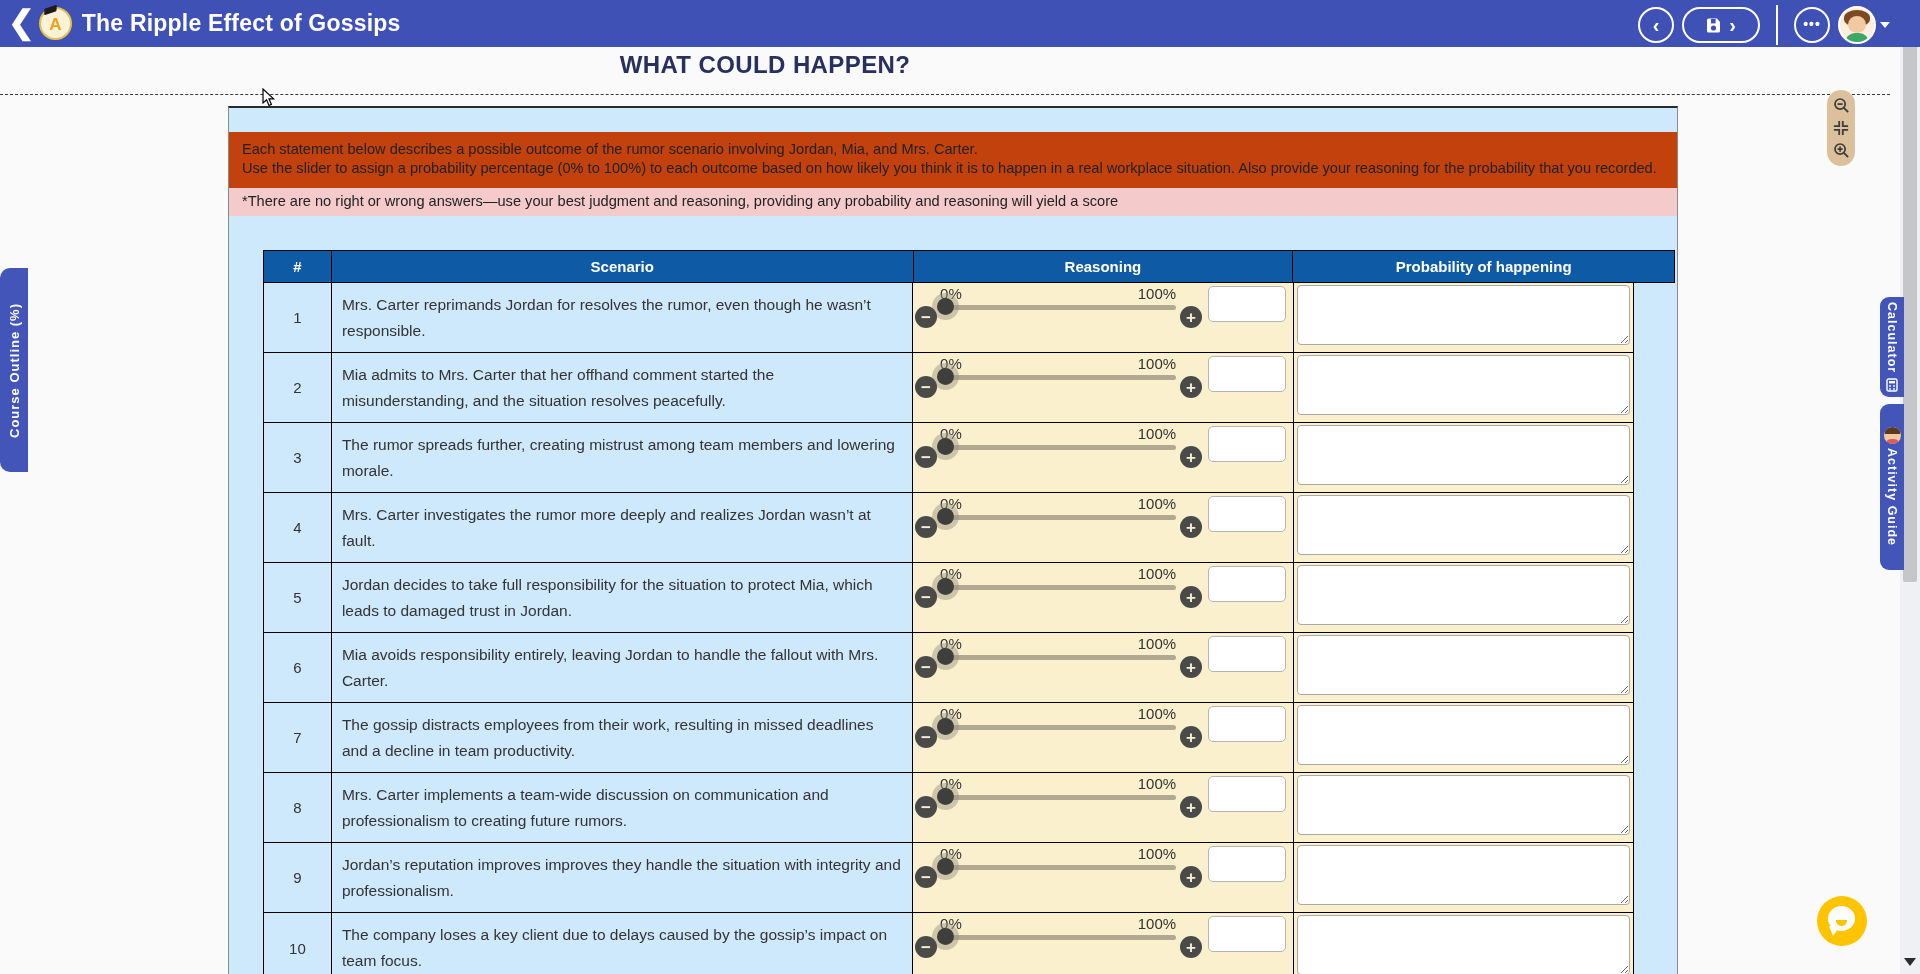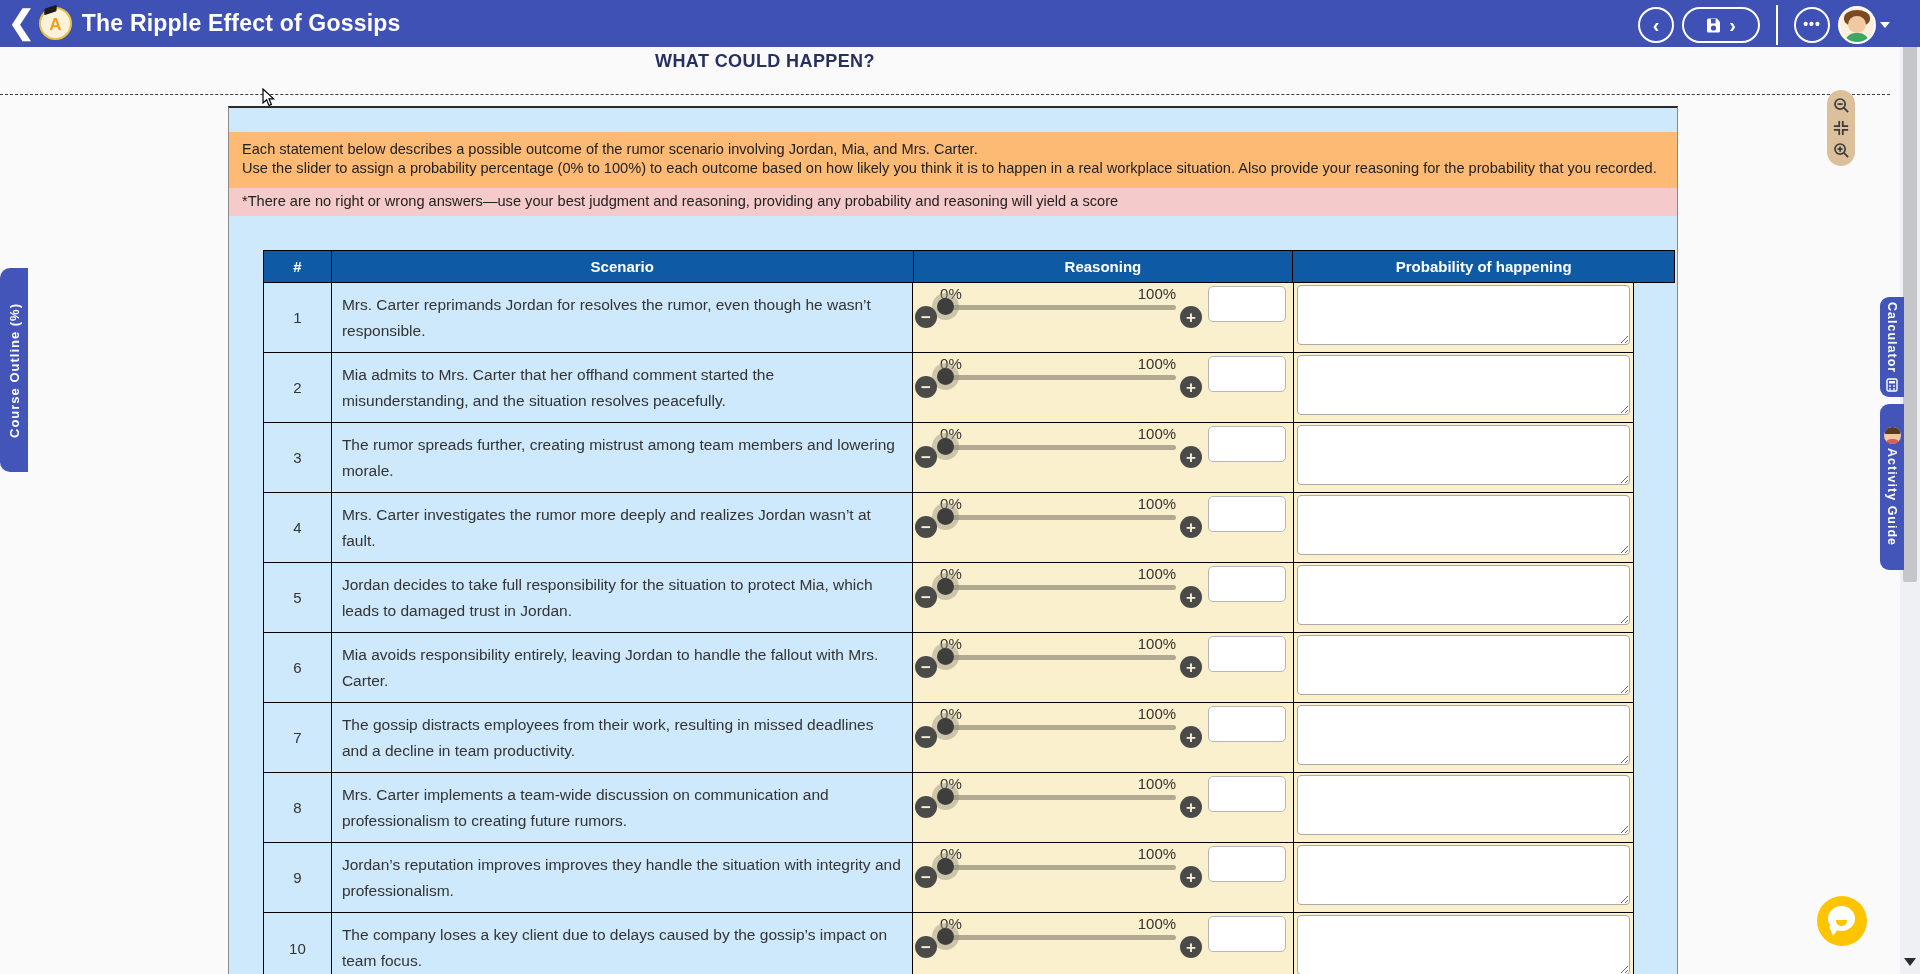--- a/index.html
+++ b/index.html
@@ -28,21 +28,21 @@
   .avatar-wrap { display:flex; align-items:center; cursor:pointer; }
   .avatar { width:38px; height:38px; border-radius:50%; border:2px solid #fff; background:#fdeede; overflow:hidden; position:relative; }
   .avatar .hair { position:absolute; left:4px; top:2px; width:26px; height:16px; background:#7a4a22; border-radius:50% 50% 40% 40%; }
   .avatar .face { position:absolute; left:8px; top:8px; width:18px; height:17px; background:#f2c9a0; border-radius:50%; }
   .avatar .shirt { position:absolute; left:5px; top:25px; width:24px; height:12px; background:#3ba864; border-radius:10px 10px 0 0; }
   .caret-down { width:0; height:0; border-left:5px solid transparent; border-right:5px solid transparent;
                 border-top:6px solid #fff; margin-left:4px; }
 
   
   .page-heading { position:absolute; left:0; top:51px; width:1530px; text-align:center;
-                  color:#27305f; font-size:18px; font-weight:bold; letter-spacing:.4px; }
+                  color:#27305f; font-size:24px; font-weight:bold; letter-spacing:.4px; }
   .dashed-rule { position:absolute; left:0; top:94px; width:1890px; border-top:1px dashed #3c3c3c; }
   .cursor-svg { position:absolute; left:262px; top:88px; z-index:40; }
 
   
   .left-tab { position:absolute; left:0; top:268px; width:28px; height:204px; background:#4355b8;
               border-radius:0 10px 10px 0; color:#fff; font-size:13px; font-weight:bold;
               writing-mode:vertical-rl; transform:rotate(180deg); display:flex; align-items:center; justify-content:center;
               letter-spacing:1px; cursor:pointer; }
   .right-tab { position:absolute; left:1880px; width:24px; background:#4355b8; border-radius:9px 0 0 9px;
                color:#fff; font-size:12.5px; font-weight:bold; display:flex; flex-direction:column;
@@ -57,21 +57,21 @@
   
   .zoom-panel { position:absolute; left:1827px; top:90px; width:28px; height:76px; background:#dcc09c;
                 border-radius:14px; display:flex; flex-direction:column; align-items:center;
                 justify-content:space-between; padding:7px 0; z-index:20; }
   .zoom-panel svg { display:block; cursor:pointer; }
 
   
   .content { position:absolute; left:228px; top:106px; width:1450px; height:868px; background:#cfe9fc;
              border-top:2px solid #2b2b2b; border-left:1px solid #8a8a8a; border-right:1px solid #8a8a8a;
              overflow:hidden; }
-  .instructions { margin-top:24px; background:#fdba74; padding:8px 14px 10px 13px; color:#222;
+  .instructions { margin-top:24px; background:#c2410c; padding:8px 14px 10px 13px; color:#222;
                   font-size:14.6px; line-height:19px; }
   .note { background:#f5caca; padding:5px 14px 6px 13px; color:#222; font-size:14.6px; line-height:17px; }
 
   
   .tbl { margin:34px 0 0 34px; }
   .tbl-head { display:flex; width:1412px; height:33px; background:#0f5aa5; border:1px solid #000; }
   .tbl-head .hc { color:#fff; font-size:15px; font-weight:bold; display:flex; align-items:center;
                   justify-content:center; border-right:1px solid #000; }
   .tbl-head .hc:last-child { border-right:none; }
   .hc.c-num { width:68px; } .hc.c-scn { width:582px; } .hc.c-prob { width:381px; } .hc.c-rsn { width:380px; }

